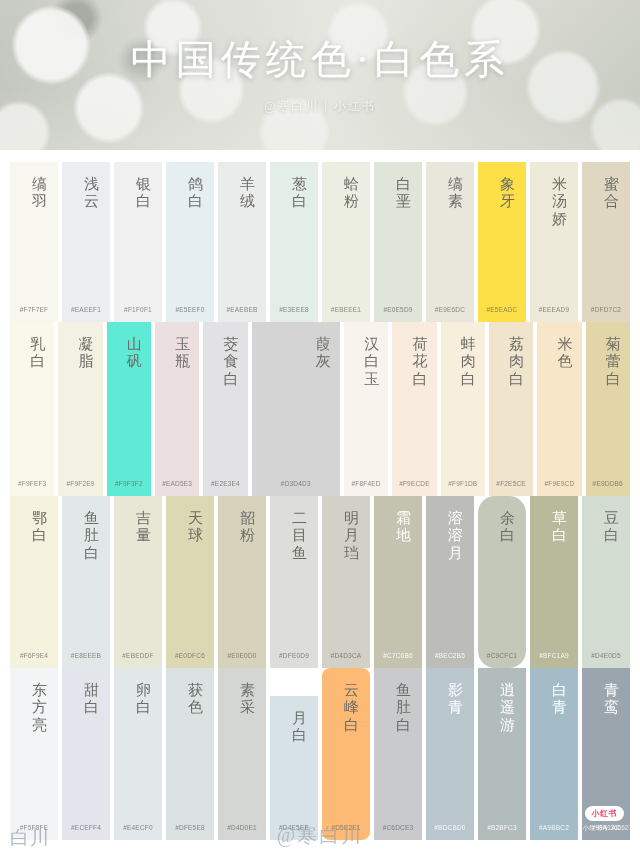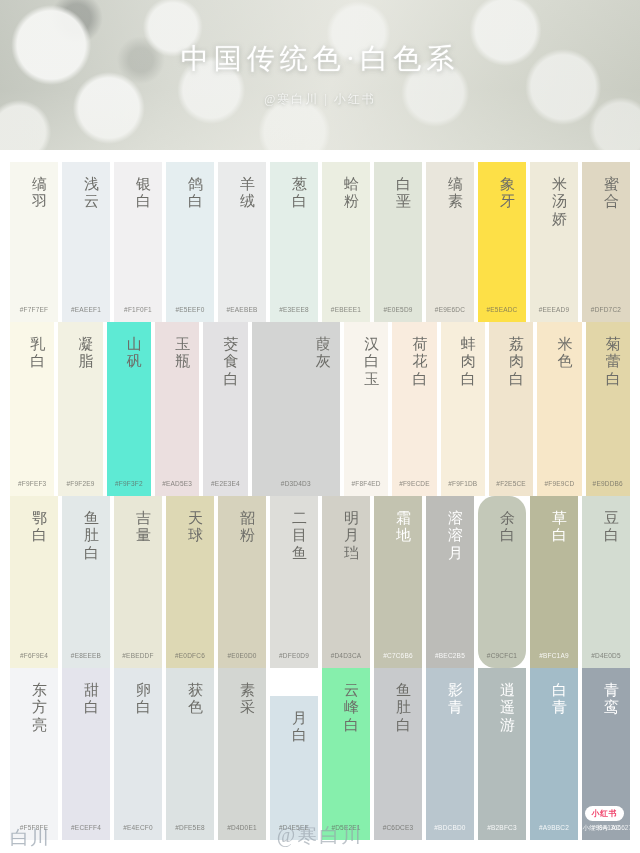--- a/index.html
+++ b/index.html
@@ -59,21 +59,21 @@
     left: 18px;
     right: 18px;
     top: 16px;
     bottom: 14px;
     display: flex;
     flex-direction: column;
     align-items: center;
     justify-content: center;
   }
   .poster-title {
-    font-size: 28px;
+    font-size: 40px;
     letter-spacing: 5px;
     color: #ffffff;
     text-shadow: 0 1px 5px rgba(120,125,118,0.55), 0 0 2px rgba(255,255,255,0.9);
     font-family: "Liberation Serif", "DejaVu Serif", serif;
     white-space: nowrap;
     line-height: 1.1;
   }
   .poster-subtitle {
     margin-top: 16px;
     font-size: 12px;
@@ -364,21 +364,21 @@
           <div class="swatch-hex">#DFE5E8</div>
         </div>
         <div class="swatch" style="background: rgb(211, 214, 210);">
           <div class="swatch-name">素采</div>
           <div class="swatch-hex">#D4D0E1</div>
         </div>
         <div class="swatch" style="background: rgb(214, 226, 232); margin-top: 28px;">
           <div class="swatch-name">月白</div>
           <div class="swatch-hex">#D4E5EE</div>
         </div>
-        <div class="swatch" style="background: #86efac;">
+        <div class="swatch" style="background: #fdba74; border-radius: 8px;">
           <div class="swatch-name">云峰白</div>
           <div class="swatch-hex">#D5E2E1</div>
         </div>
         <div class="swatch" style="background: rgb(200, 202, 204);">
           <div class="swatch-name">鱼肚白</div>
           <div class="swatch-hex">#C6DCE3</div>
         </div>
         <div class="swatch dark-text" style="background: rgb(185, 198, 206);">
           <div class="swatch-name">影青</div>
           <div class="swatch-hex">#BDCBD0</div>

